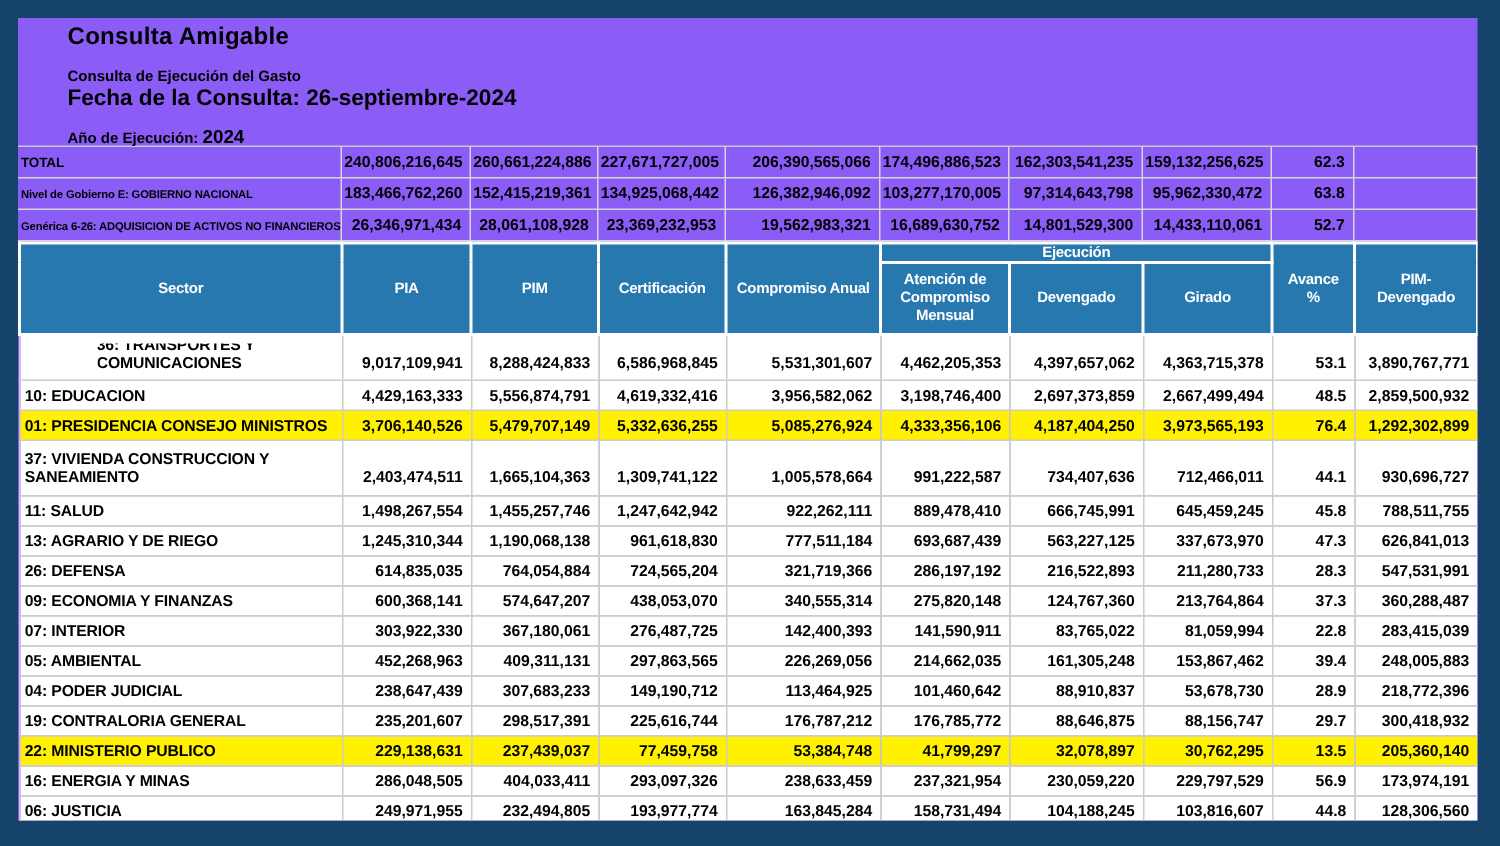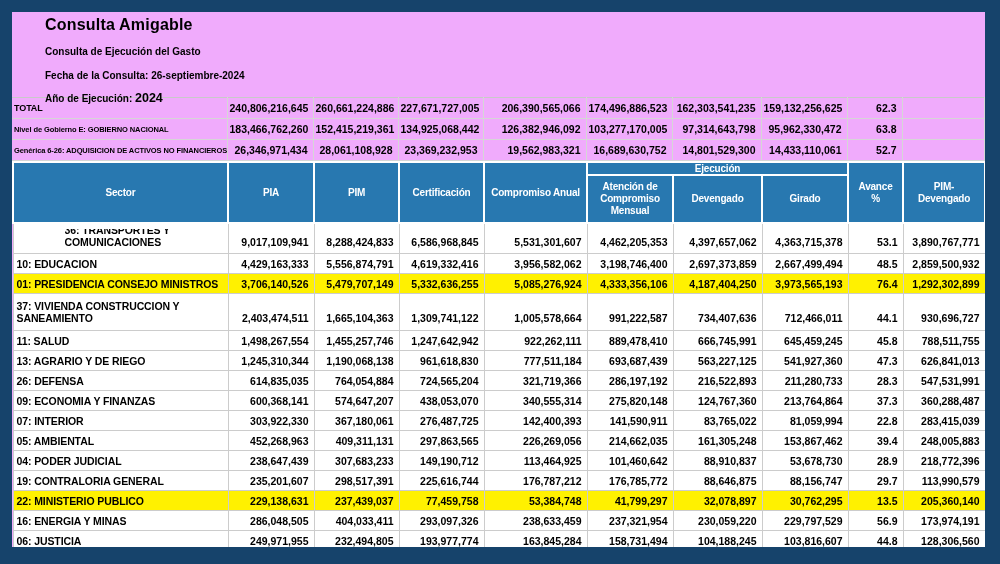--- a/index.html
+++ b/index.html
@@ -3,26 +3,26 @@
 <meta charset="utf-8">
 <style>
   html,body{margin:0;padding:0;}
   body{
     width:1000px;height:564px;position:relative;overflow:hidden;
     background:var(--navy,#16436B);
     font-family:"Liberation Sans",sans-serif;color:#000;
   }
   .panel{
     position:absolute;left:12px;top:12px;width:973px;height:535px;
-    background:#f0abfc;overflow:hidden;
+    background:#8b5cf6;overflow:hidden;
   }
   .titles{height:85px;box-sizing:border-box;padding:4px 0 0 33px;}
   .title{font-size:16px;font-weight:bold;letter-spacing:.2px;}
   .subtitle{font-size:10px;font-weight:600;margin-top:12px;}
-  .fecha{font-size:10px;font-weight:600;margin-top:13px;}
+  .fecha{font-size:15px;font-weight:600;}
   .metaline{font-size:10px;font-weight:bold;margin-top:2px;line-height:13px;}
   .metaline.first{margin-top:11px;}
   .metaline .val{font-size:12.5px;}
 
   table{border-collapse:collapse;table-layout:fixed;width:972px;}
 
   
   .sumtable{border-top:1px solid #c9c9c9;}
   .sumtable td{
     border-right:1px solid #d6d6d6;border-bottom:1px solid #d6d6d6;
@@ -217,21 +217,21 @@
           <td class="num">788,511,755</td>
         </tr>
         <tr>
           <td class="sector">13: AGRARIO Y DE RIEGO</td>
           <td class="num">1,245,310,344</td>
           <td class="num">1,190,068,138</td>
           <td class="num">961,618,830</td>
           <td class="num">777,511,184</td>
           <td class="num">693,687,439</td>
           <td class="num">563,227,125</td>
-          <td class="num">541,927,360</td>
+          <td class="num">337,673,970</td>
           <td class="num">47.3</td>
           <td class="num">626,841,013</td>
         </tr>
         <tr>
           <td class="sector">26: DEFENSA</td>
           <td class="num">614,835,035</td>
           <td class="num">764,054,884</td>
           <td class="num">724,565,204</td>
           <td class="num">321,719,366</td>
           <td class="num">286,197,192</td>
@@ -291,21 +291,21 @@
         <tr>
           <td class="sector">19: CONTRALORIA GENERAL</td>
           <td class="num">235,201,607</td>
           <td class="num">298,517,391</td>
           <td class="num">225,616,744</td>
           <td class="num">176,787,212</td>
           <td class="num">176,785,772</td>
           <td class="num">88,646,875</td>
           <td class="num">88,156,747</td>
           <td class="num">29.7</td>
-          <td class="num">113,990,579</td>
+          <td class="num">300,418,932</td>
         </tr>
         <tr class="hl">
           <td class="sector">22: MINISTERIO PUBLICO</td>
           <td class="num">229,138,631</td>
           <td class="num">237,439,037</td>
           <td class="num">77,459,758</td>
           <td class="num">53,384,748</td>
           <td class="num">41,799,297</td>
           <td class="num">32,078,897</td>
           <td class="num">30,762,295</td>

